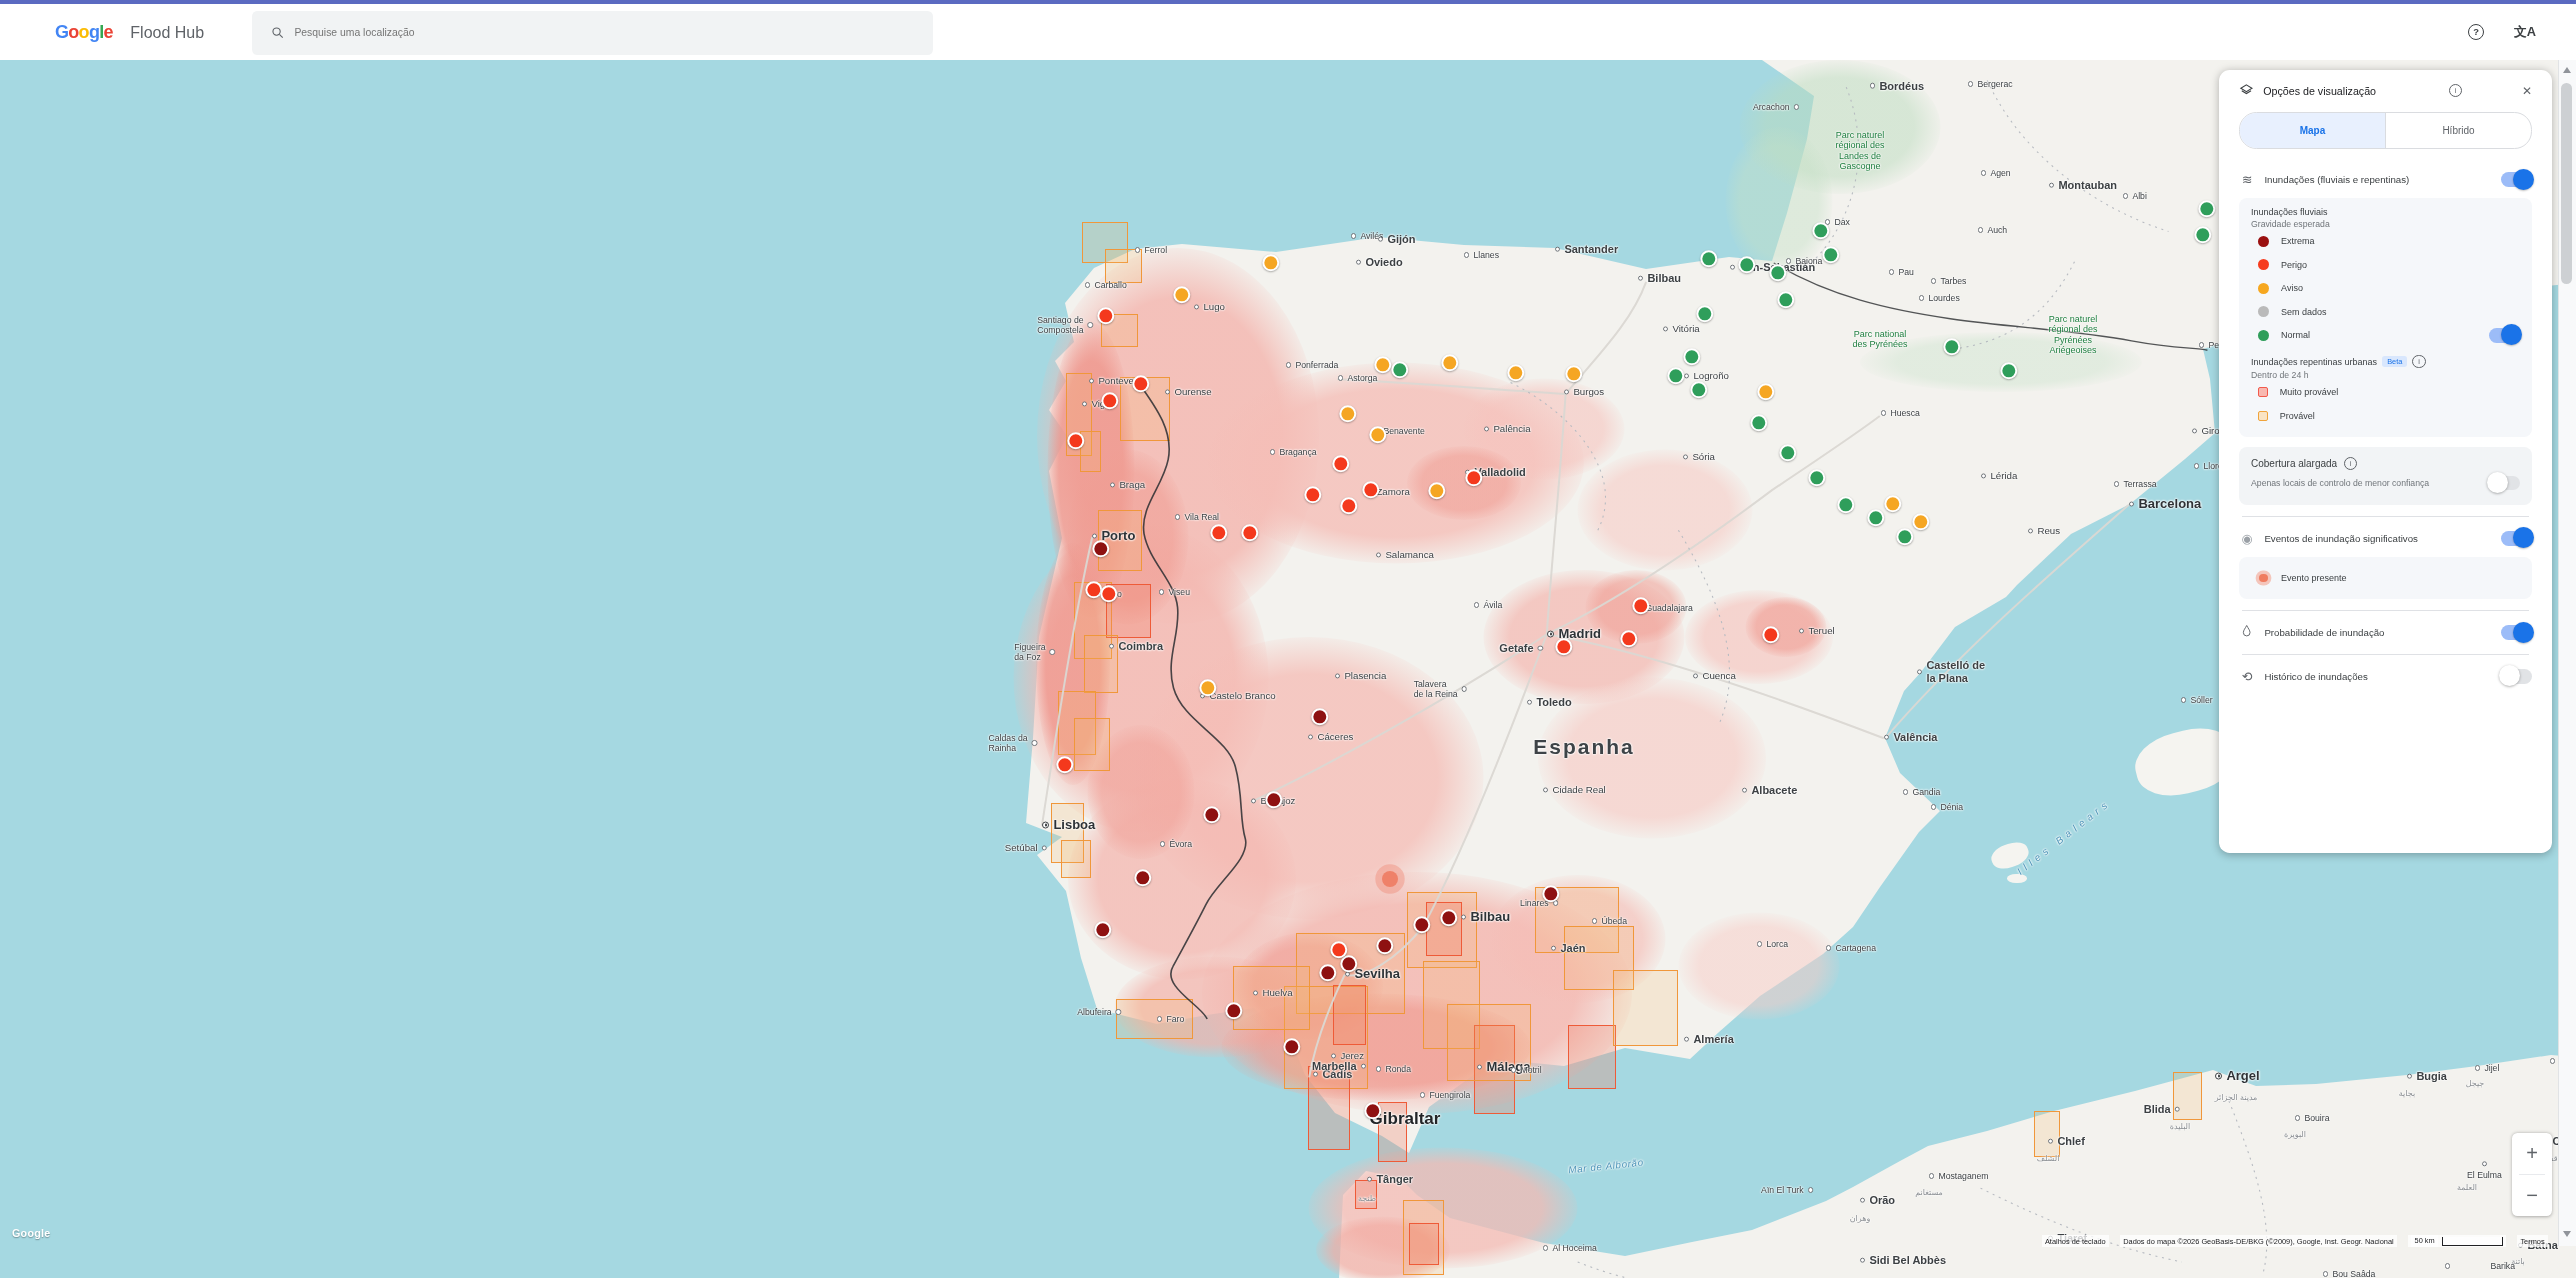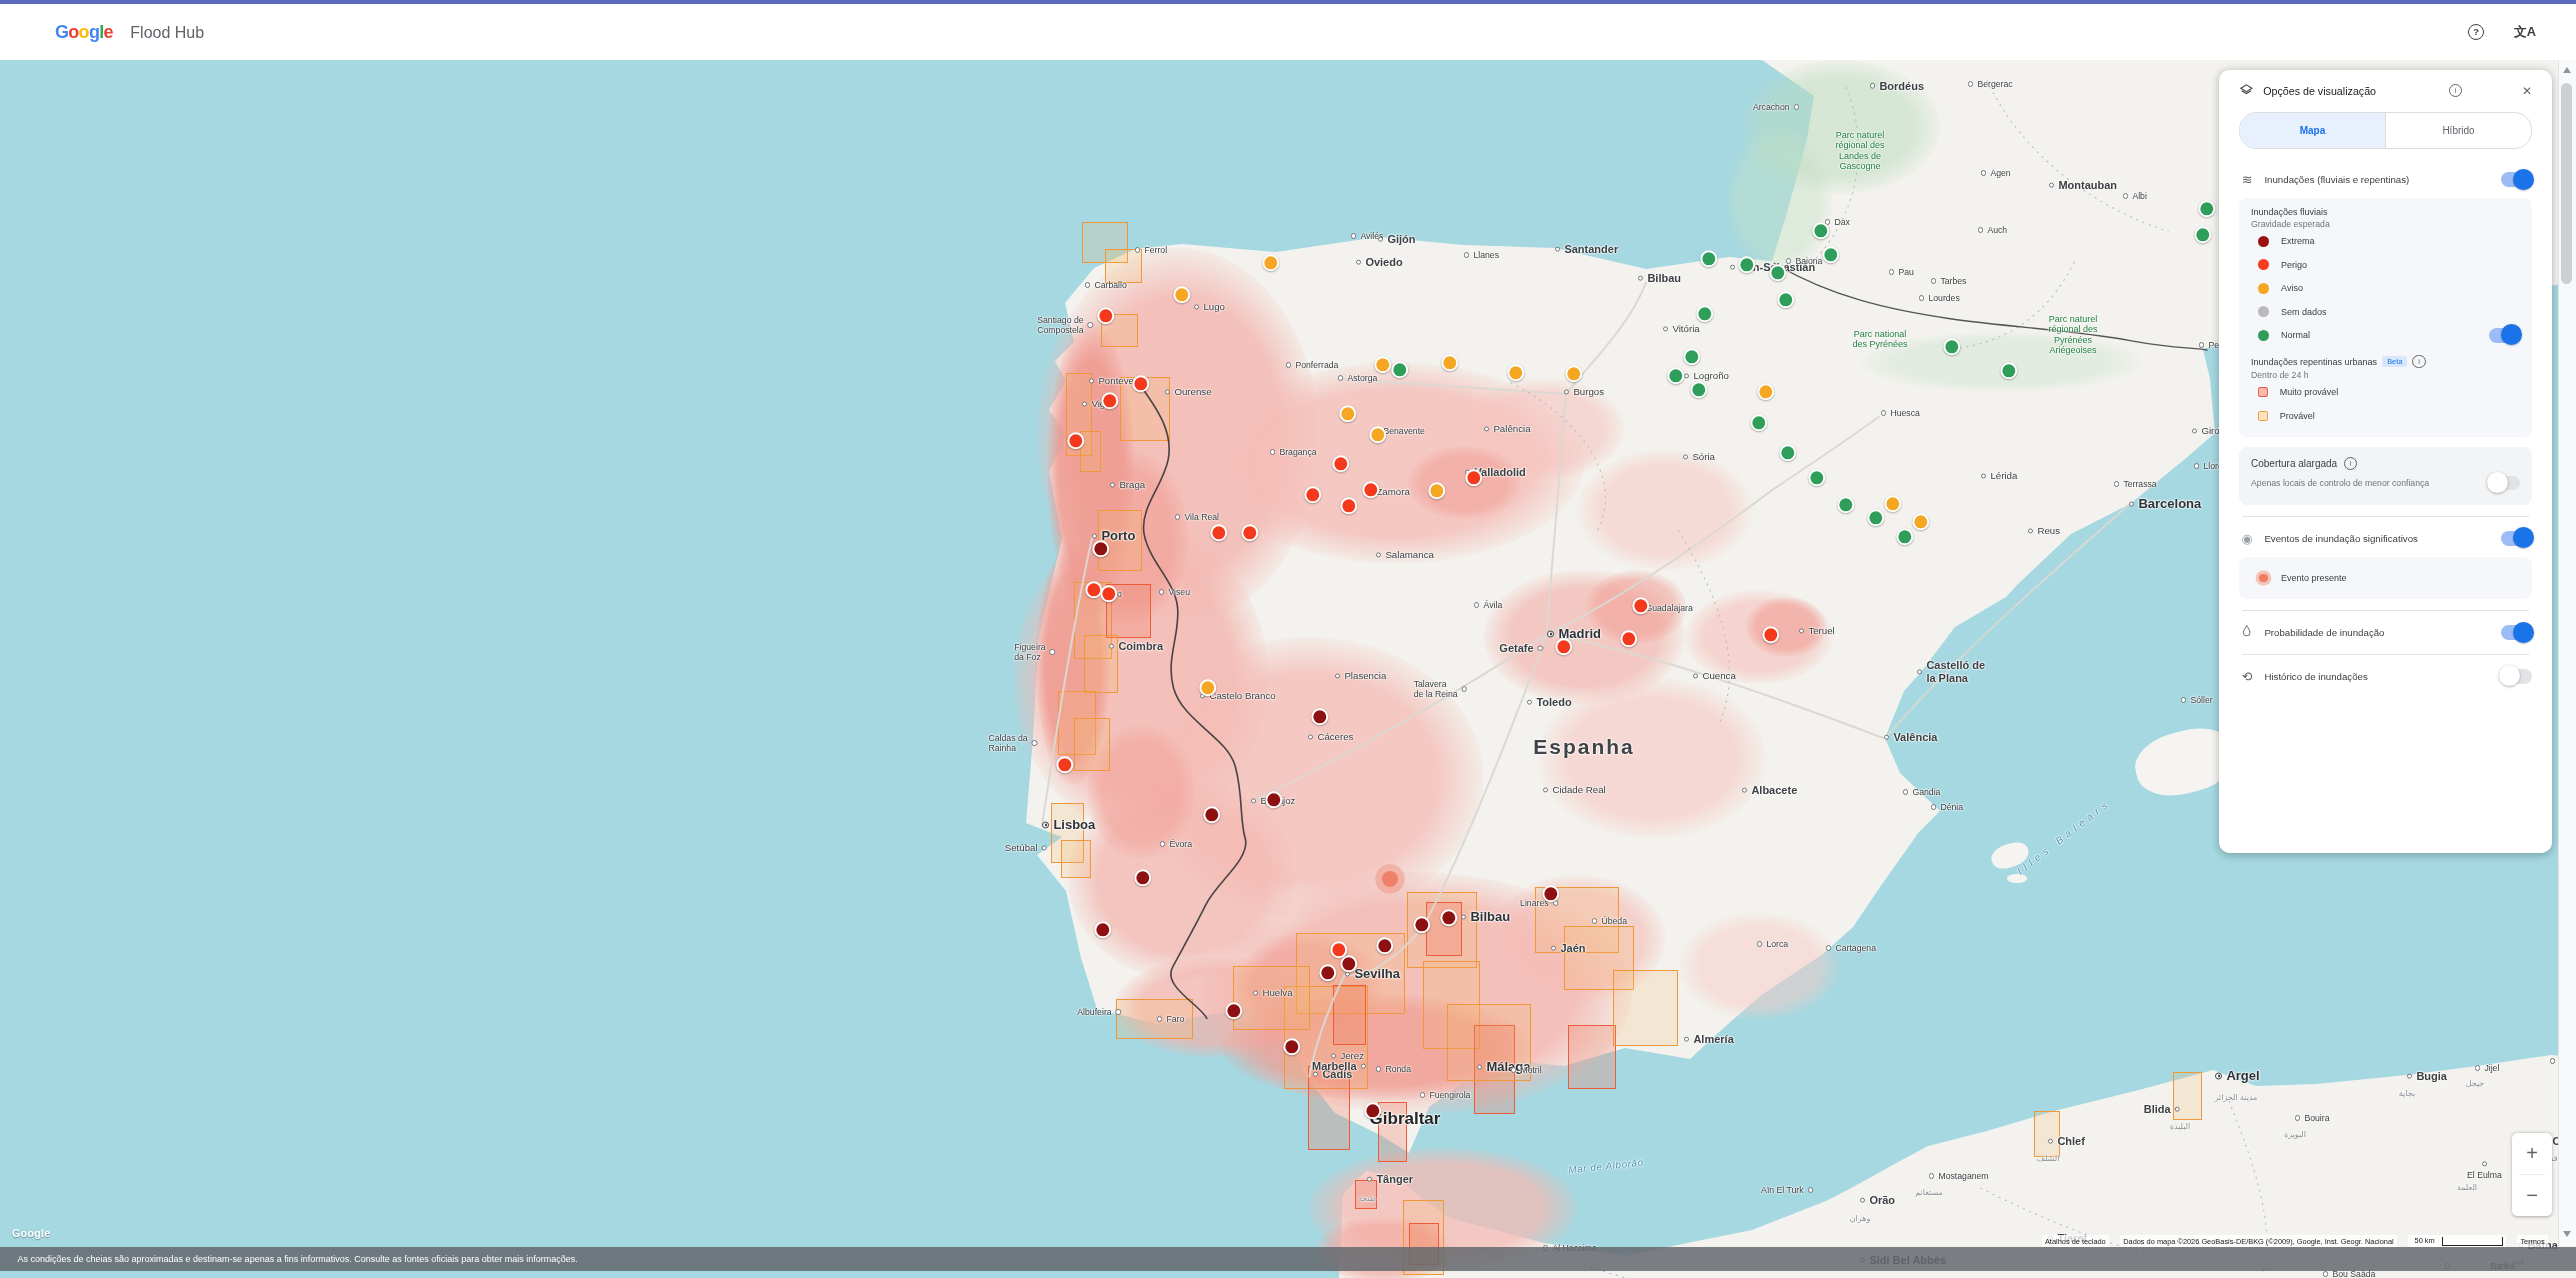--- a/index.html
+++ b/index.html
@@ -431,20 +431,27 @@
       <div class="zbtn">−</div>
     </div>
   </div>
 
   <div class="topstrip"></div>
   <header>
     <div class="brand">
       <span class="logo" id="logo"><span style="color: rgb(66, 133, 244);">G</span><span style="color: rgb(234, 67, 53);">o</span><span style="color: rgb(251, 188, 5);">o</span><span style="color: rgb(66, 133, 244);">g</span><span style="color: rgb(52, 168, 83);">l</span><span style="color: rgb(234, 67, 53);">e</span></span>
       <span class="apptitle">Flood Hub</span>
     </div>
+    <div class="searchbox">
+      <svg width="13.4" height="13.4" viewBox="0 0 24 24">
+          <circle cx="10" cy="10" r="6.5" fill="none" stroke="#5f6368" stroke-width="2"></circle>
+          <line x1="15" y1="15" x2="21" y2="21" stroke="#5f6368" stroke-width="2"></line>
+        </svg>
+      <input type="text" placeholder="Pesquise uma localização" style="">
+    </div>
     <div class="hicons">
       <span class="helpicon">?</span>
       <span class="translateicon">文A</span>
     </div>
   </header>
 
   <aside class="panel">
     <div class="p-head">
       <svg width="14.8" height="14.8" viewBox="0 0 24 24" fill="none" stroke="#3c4043" stroke-width="1.8">
           <path d="M12 3 L21 8.5 L12 14 L3 8.5 Z"></path>
@@ -555,18 +562,15 @@
       <div class="tgl off"></div>
     </div>
   </aside>
 
   <div class="scroll">
     <div class="arr up"></div>
     <div class="thumb"></div>
     <div class="arr down"></div>
   </div>
 
-  <div class="disclaimer">
-    <span>As condições de cheias são aproximadas e destinam-se apenas a fins informativos. Consulte as fontes oficiais para obter mais informações.</span>
-  </div>
 
 </div>
 
 
 </body></html>

